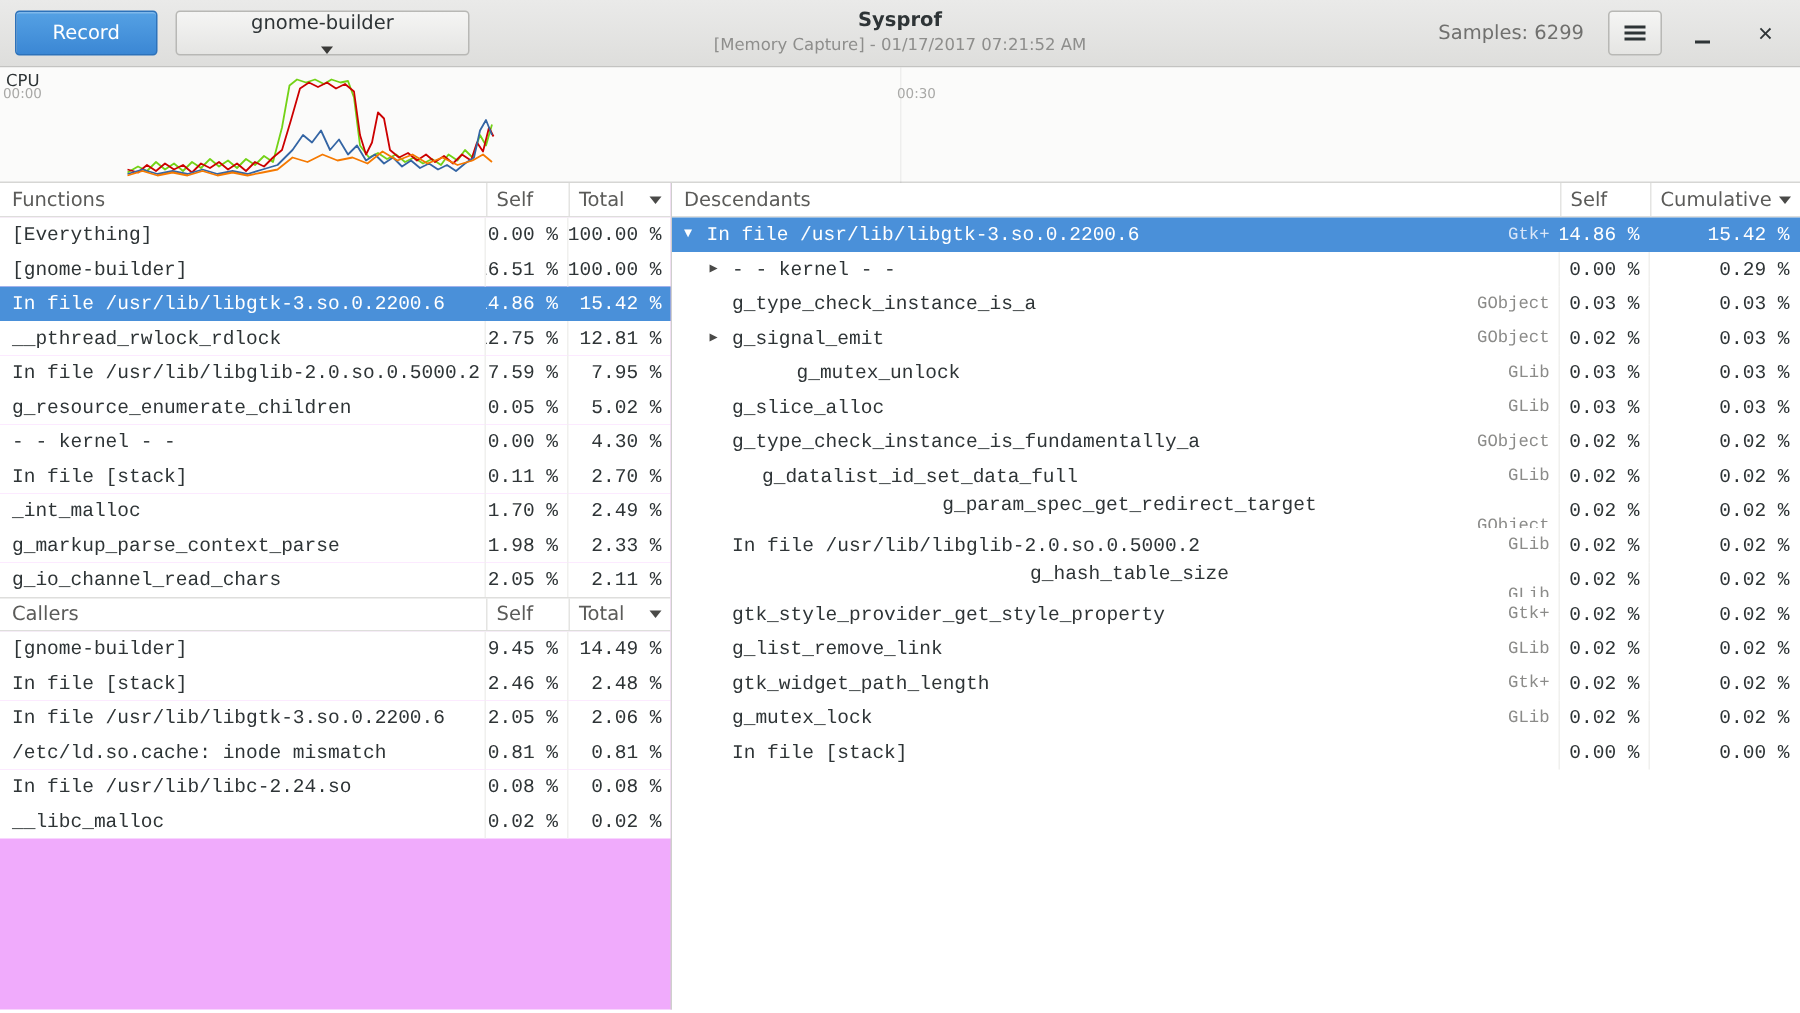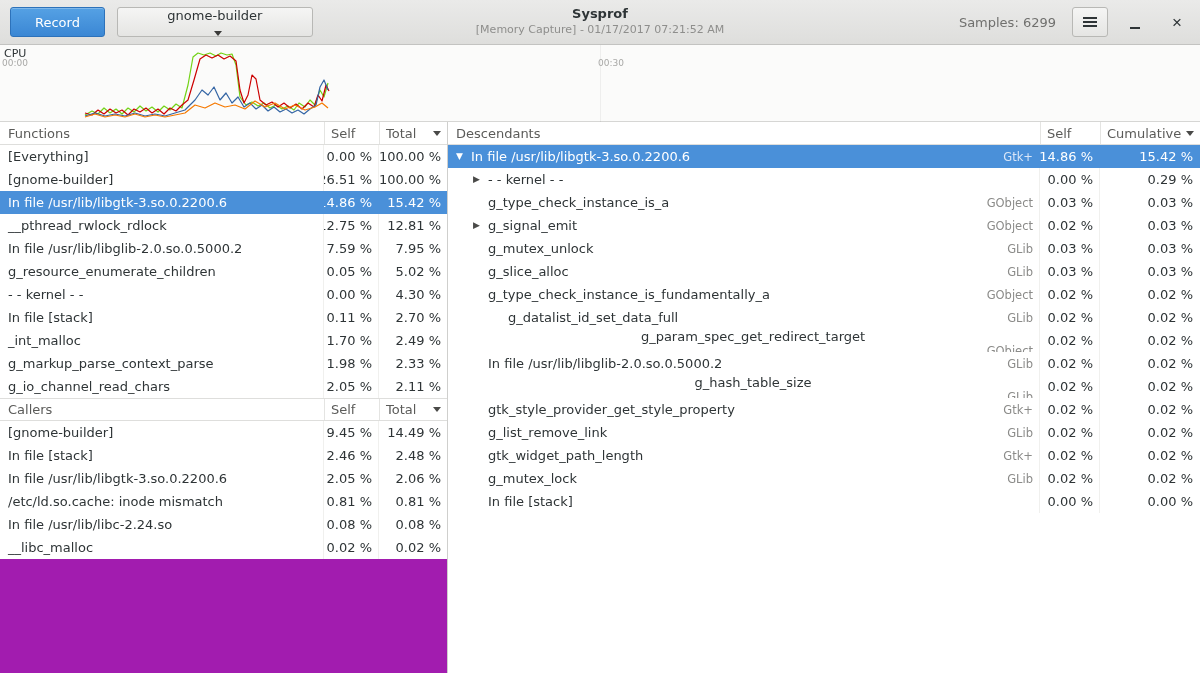--- a/index.html
+++ b/index.html
@@ -35,38 +35,38 @@
   
   .cpu-area { height:77px; position:relative; background:#fbfbfa; border-bottom:1px solid #d6d6d4; }
   .cpu-label { position:absolute; left:4px; top:2px; font-size:11px; color:#2e3436; }
   .time-label { position:absolute; font-size:9px; color:#a8a8a6; }
   .t0 { left:2px; top:13px; } .t30 { left:598px; top:13px; }
   .grid-v { position:absolute; left:600px; top:0; width:1px; height:77px; background:rgba(0,0,0,.05); }
   .cpu-svg { position:absolute; left:0; top:0; }
 
   
   .main { display:flex; height:551px; }
-  .left-pane { width:448px; border-right:1px solid #cfcfcd; display:flex; flex-direction:column; background:#a21caf; }
+  .left-pane { width:448px; border-right:1px solid #cfcfcd; display:flex; flex-direction:column; background:#f0abfc; }
   .right-pane { flex:1; display:flex; flex-direction:column; background:#fff; }
 
   .thead { display:flex; height:23px; align-items:stretch; border-bottom:1px solid #dededc; background:#fff;
            color:#5b5b59; flex-shrink:0; }
   .thead.bordered-top { border-top:1px solid #dededc; }
   .th { display:flex; align-items:center; padding:0 6px; }
   .th + .th { border-left:1px solid #e4e4e2; }
   .th-name { flex:1; padding-left:8px; }
   .th-self { width:55px; }
   .th-total { width:68px; justify-content:space-between; }
   .rp .th-self { width:60px; }
   .rp .th-cum { width:100px; justify-content:space-between; }
   .sort-arrow { width:0; height:0; border-left:4px solid transparent; border-right:4px solid transparent;
                 border-top:5px solid #4a4a48; margin-left:4px; }
 
   .rows { flex-shrink:0; }
-  .row { display:flex; height:23px; align-items:stretch; background:#fff; cursor:default; }
+  .row { display:flex; height:23px; align-items:stretch; background:#fff; cursor:default;font-family:Liberation Mono, monospace; }
   .cell { display:flex; align-items:center; white-space:nowrap; overflow:hidden; }
   .c-name { flex:1; padding:0 6px 0 8px; border-right:1px solid #f0f0ee; }
   .c-self { width:55px; justify-content:flex-end; padding-right:6px; border-right:1px solid #f0f0ee; }
   .c-total { width:68px; justify-content:flex-end; padding-right:6px; }
   .rp .c-self { width:60px; }
   .rp .c-cum { width:100px; justify-content:flex-end; padding-right:7px; }
   .row.selected { background:#4a90d9; color:#fff; }
   .row.selected .cell { border-color:transparent; }
 
   .expander { width:15px; flex-shrink:0; font-size:9px; color:#4a4a48; line-height:1; }
@@ -268,21 +268,21 @@
           <div class="row">
     <div class="cell c-name" style="padding-left: 25px;">
       <span class="expander">▶</span>
       <span class="nm">g_signal_emit</span>
       <span class="lib">GObject</span>
     </div>
     <div class="cell c-self">0.02 %</div>
     <div class="cell c-cum">0.03 %</div>
   </div>
           <div class="row">
-    <div class="cell c-name" style="padding-left: 25px;">
+    <div class="cell c-name" style="padding-left: 25px; gap: 43px;">
       <span class="expander"></span>
       <span class="nm">g_mutex_unlock</span>
       <span class="lib">GLib</span>
     </div>
     <div class="cell c-self">0.03 %</div>
     <div class="cell c-cum">0.03 %</div>
   </div>
           <div class="row">
     <div class="cell c-name" style="padding-left: 25px;">
       <span class="expander"></span>

